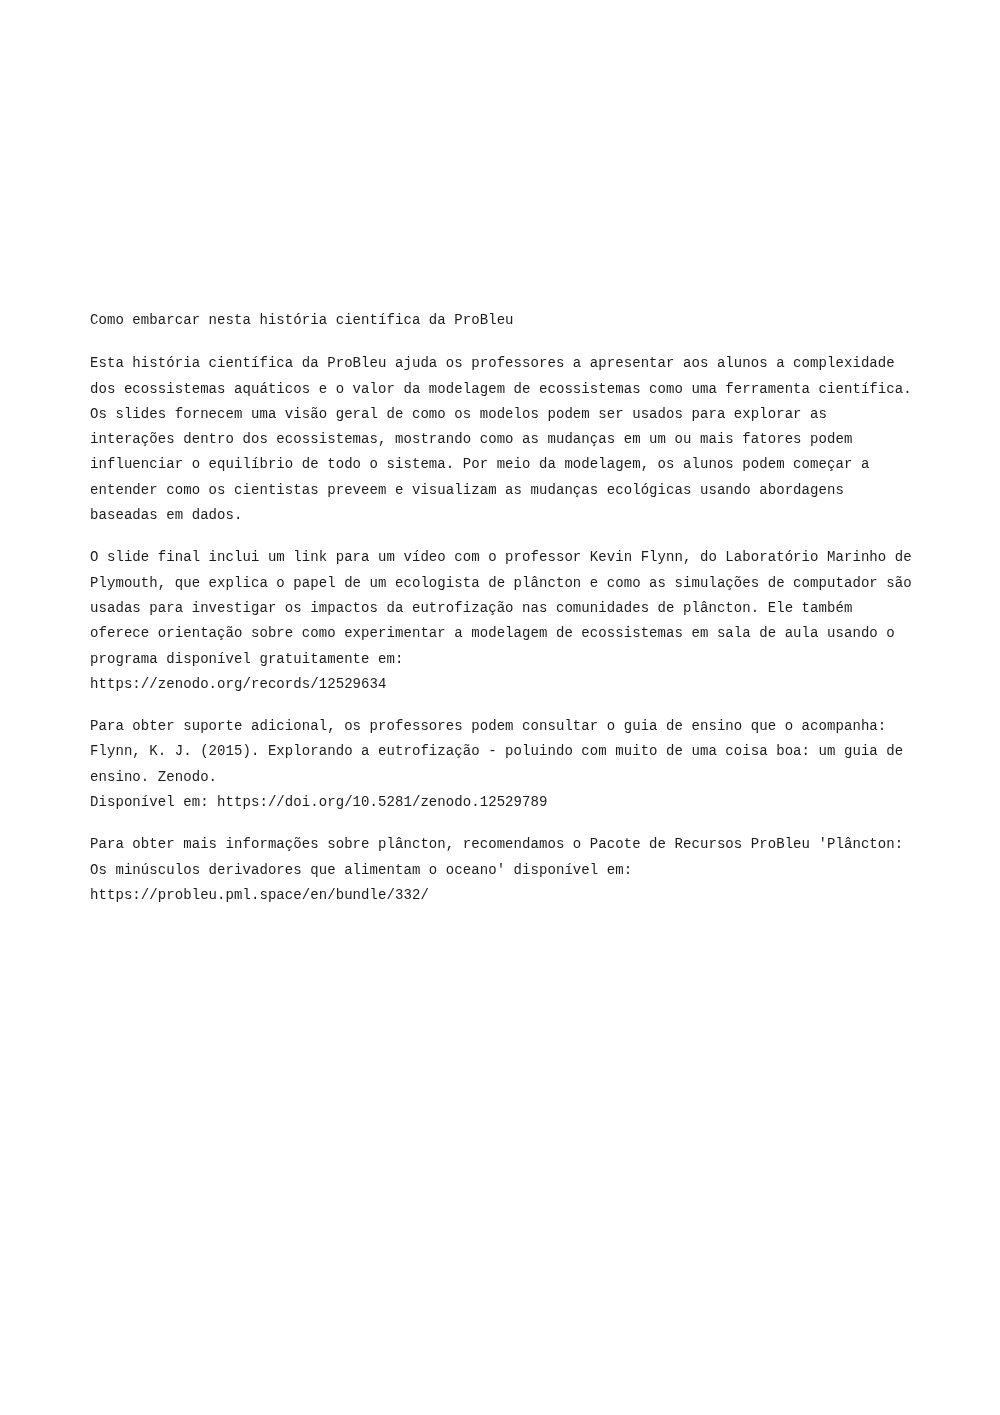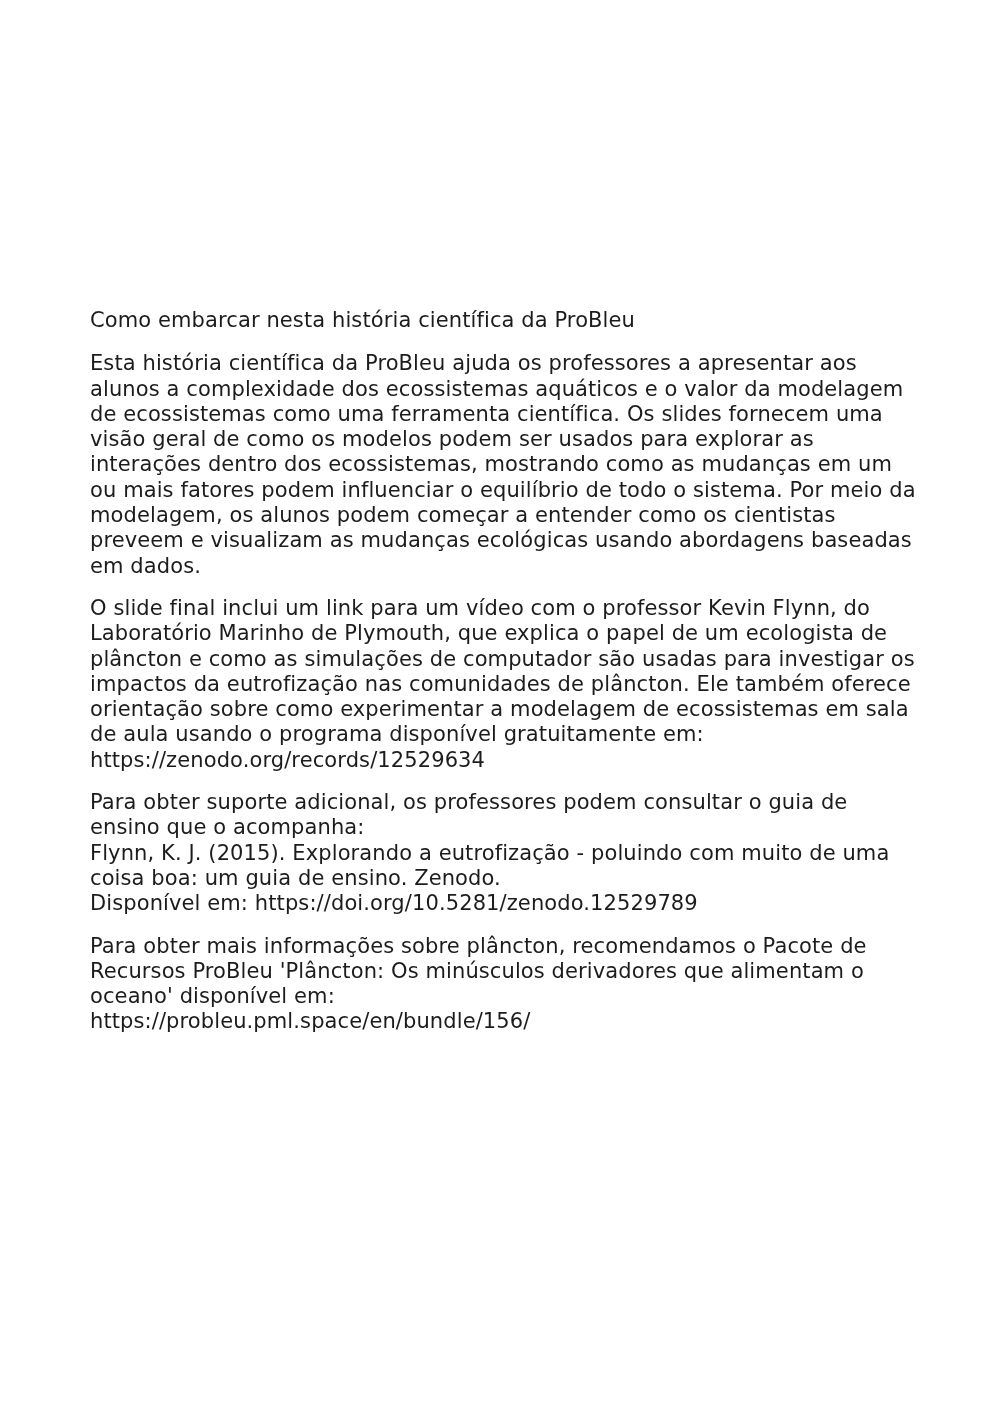--- a/index.html
+++ b/index.html
@@ -23,27 +23,28 @@
     background: #ffffff;
     overflow: hidden;
   }
   .content {
     position: absolute;
     left: 90px;
     top: 308px;
     width: 828px;
   }
   .para {
-    font-size: 21px;
+    font-size: 14px;
     line-height: 25.3px;
     color: #1c1c1c;
     margin: 0 0 17px 0;
     white-space: pre-wrap;
     word-wrap: break-word;
     letter-spacing: 0.005em;
+    font-family: Liberation Mono, monospace;
   }
   .para:last-child {
     margin-bottom: 0;
   }
   .heading-line {
     margin-bottom: 18px;
   }
 </style>
 </head>
 <body>
@@ -56,16 +57,16 @@
     <p class="para" style="color: rgb(28, 28, 28);">Esta história científica da ProBleu ajuda os professores a apresentar aos alunos a complexidade dos ecossistemas aquáticos e o valor da modelagem de ecossistemas como uma ferramenta científica. Os slides fornecem uma visão geral de como os modelos podem ser usados para explorar as interações dentro dos ecossistemas, mostrando como as mudanças em um ou mais fatores podem influenciar o equilíbrio de todo o sistema. Por meio da modelagem, os alunos podem começar a entender como os cientistas preveem e visualizam as mudanças ecológicas usando abordagens baseadas em dados.</p>
 
     <p class="para" style="color: rgb(28, 28, 28);">O slide final inclui um link para um vídeo com o professor Kevin Flynn, do Laboratório Marinho de Plymouth, que explica o papel de um ecologista de plâncton e como as simulações de computador são usadas para investigar os impactos da eutrofização nas comunidades de plâncton. Ele também oferece orientação sobre como experimentar a modelagem de ecossistemas em sala de aula usando o programa disponível gratuitamente em:
 https://zenodo.org/records/12529634</p>
 
     <p class="para" style="color: rgb(28, 28, 28);">Para obter suporte adicional, os professores podem consultar o guia de ensino que o acompanha:
 Flynn, K. J. (2015). Explorando a eutrofização - poluindo com muito de uma coisa boa: um guia de ensino. Zenodo.
 Disponível em: https://doi.org/10.5281/zenodo.12529789</p>
 
     <p class="para" style="color: rgb(28, 28, 28);">Para obter mais informações sobre plâncton, recomendamos o Pacote de Recursos ProBleu 'Plâncton: Os minúsculos derivadores que alimentam o oceano' disponível em:
-https://probleu.pml.space/en/bundle/156/</p>
+https://probleu.pml.space/en/bundle/332/</p>
 
   </div>
 </div>
 
 </body></html>

